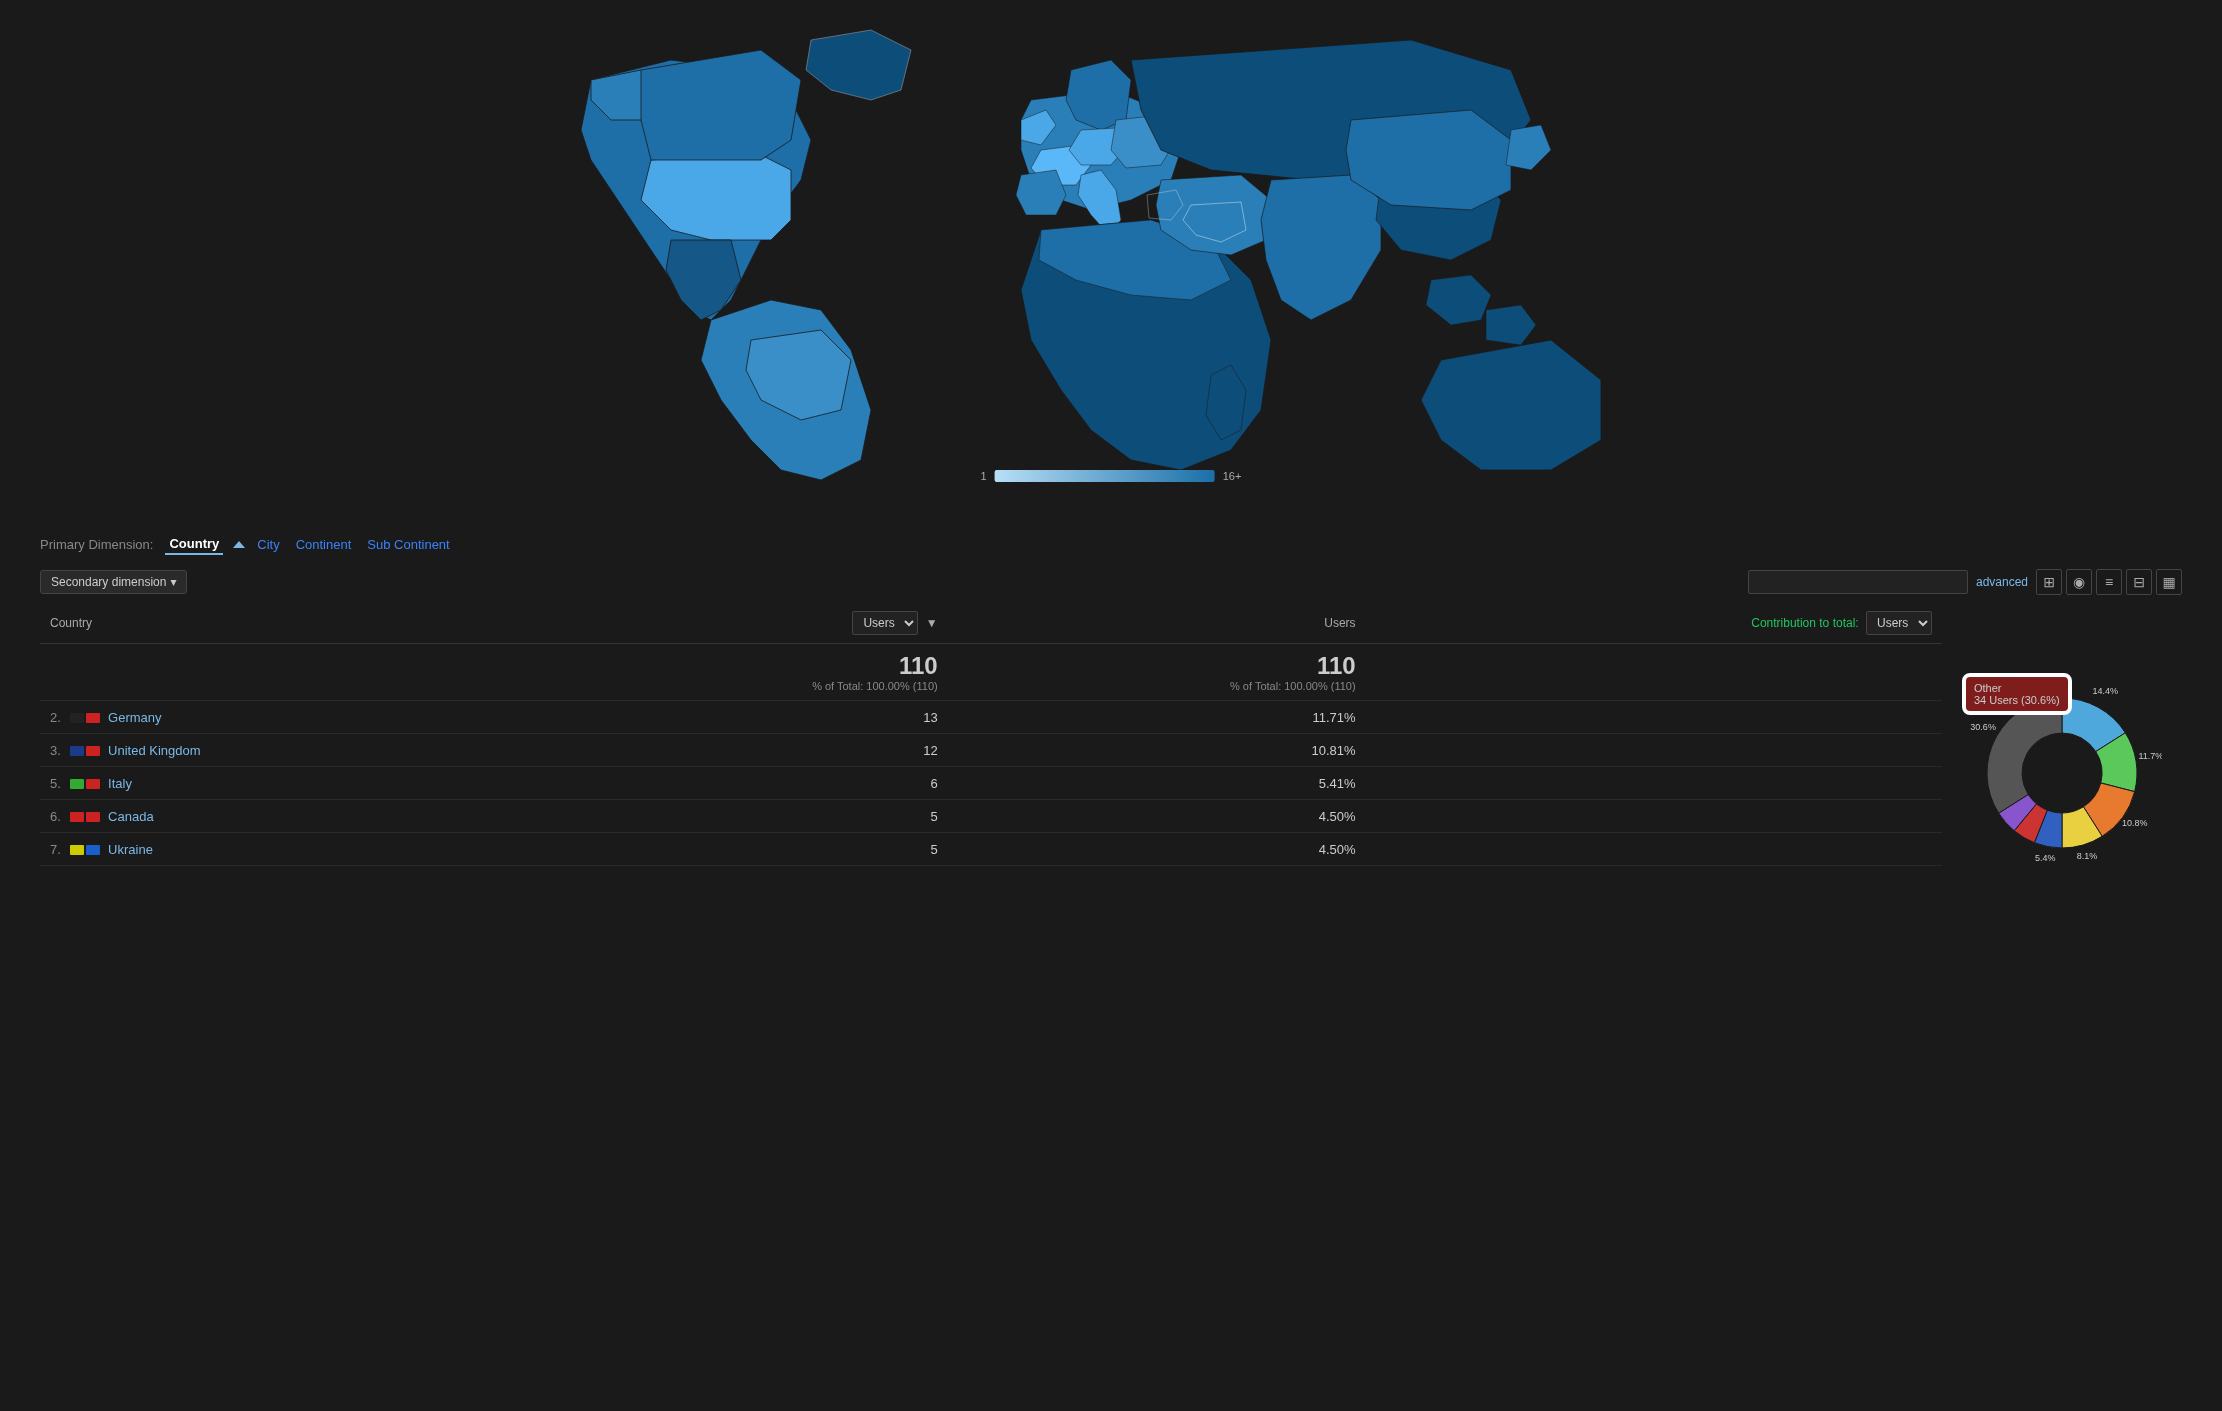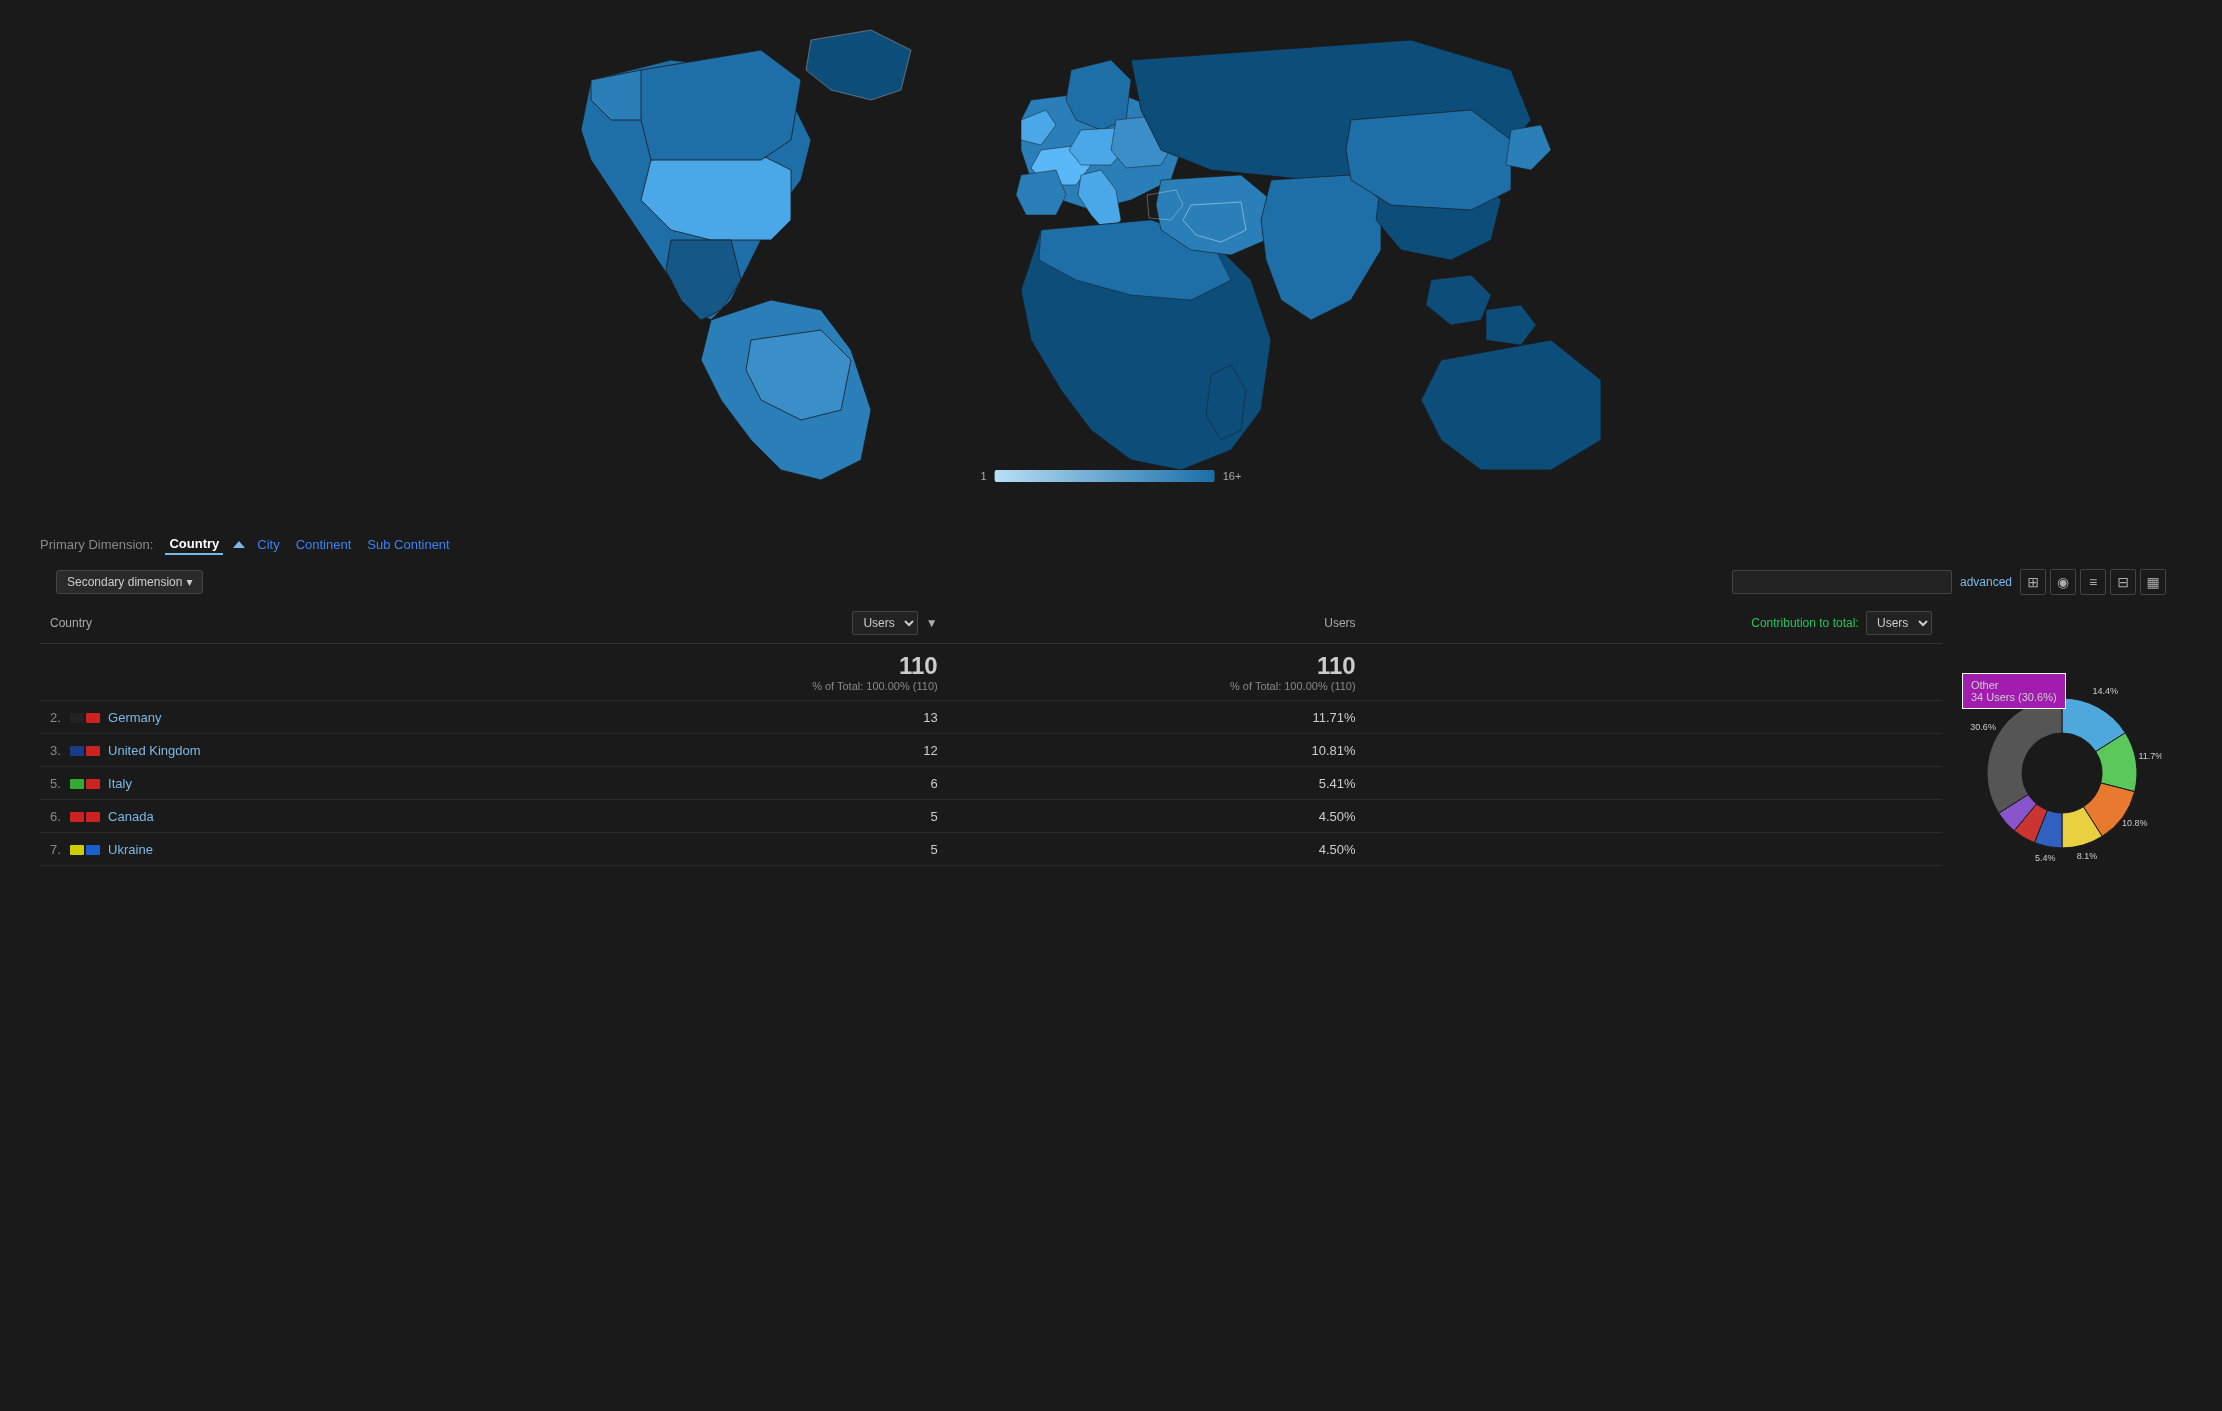--- a/index.html
+++ b/index.html
@@ -82,21 +82,21 @@
       width: 0;
       height: 0;
       border-left: 6px solid transparent;
       border-right: 6px solid transparent;
       border-bottom: 7px solid #7ab8e8;
       margin-left: 2px;
     }
 
     
     .secondary-row {
-      padding: 8px 56px;
+      padding: 8px 40px;
       display: flex;
       align-items: center;
       justify-content: space-between;
     }
 
     .secondary-dim-btn {
       background: #2a2a2a;
       border: 1px solid #444;
       color: #ccc;
       padding: 4px 10px;
@@ -279,26 +279,26 @@
       width: 220px;
       flex-shrink: 0;
       position: relative;
       margin-top: 60px;
     }
 
     .pie-tooltip {
       position: absolute;
       top: 10px;
       left: 0;
-      background: #a21caf;
-      border: 1px solid #ffffff;
+      background: #7f1d1d;
+      border: 4px solid #ffffff;
       padding: 5px 8px;
       font-size: 11px;
       color: #ccc;
-      border-radius: 0;
+      border-radius: 8px;
       white-space: nowrap;
       z-index: 10;
     }
 
     .map-placeholder {
       width: 100%;
       height: 100%;
     }
   </style>
 </head>

